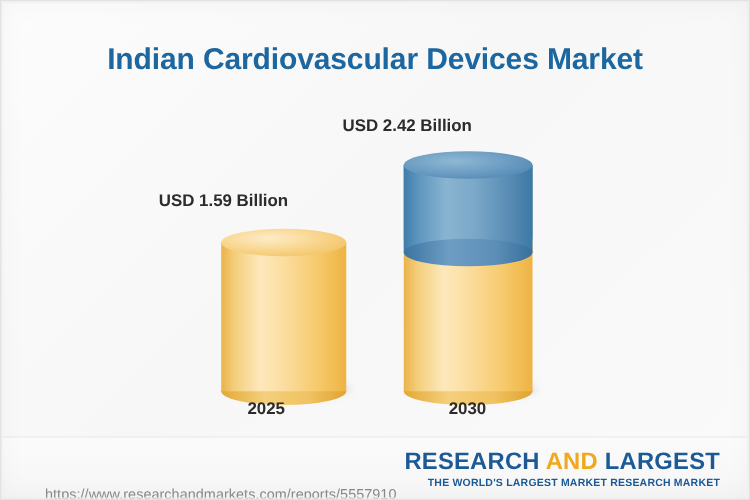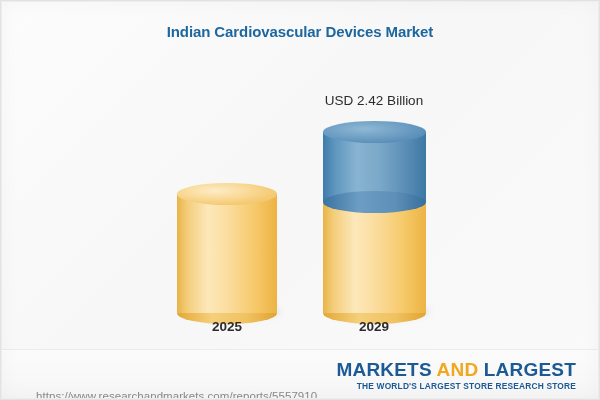--- a/index.html
+++ b/index.html
@@ -31,26 +31,26 @@
 
   
   .header {
     position: absolute;
     left: 0;
     top: 20px;
     width: 100%;
     text-align: center;
   }
   .title {
-    font-size: 15px;
+    font-size: 24px;
     font-weight: bold;
     color: #1c679f;
     letter-spacing: -0.1px;
     line-height: 22px;
-    margin: 0;
+    margin: 16px;
   }
   .subtitle {
     font-size: 13.5px;
     color: #3a3a3a;
     line-height: 20px;
     margin: 8px 0 0 0;
   }
 
   
   .plot {
@@ -131,23 +131,23 @@
     left: 4%;
     width: 100%;
     border-radius: 50% / 50%;
     background: rgba(140, 140, 140, 0.20);
     filter: blur(3px);
   }
 
   .value-label {
     position: absolute;
     width: 200px;
-    text-align: center;
+    text-align: left;
     font-size: 13.5px;
-    font-weight: normal;
+    font-weight: bold;
     color: #2c2c2c;
     white-space: nowrap;
   }
   .axis-label {
     position: absolute;
     width: 200px;
     text-align: center;
     font-size: 13.5px;
     font-weight: bold;
     color: #2c2c2c;
@@ -203,34 +203,35 @@
 <body>
 
 <div class="card">
 
   <div class="header">
     <div class="title">Indian Cardiovascular Devices Market</div>
   </div>
 
   <div class="plot">
 
+    <div class="value-label" style="left:126px; top:152px;">USD 1.59 Billion</div>
 
     <div class="bar-group" style="left:176px; bottom:36px; width:100px; height:130px;">
       <div class="cyl-shadow" style="bottom:-6px; height:15px;"></div>
       <div class="cylinder" style="width:100px; height:130px;">
 
         <div class="cyl-seg" style="top:0; bottom:0;">
           <div class="cyl-cap cap-yellow-bottom" style="bottom:-11px; height:22px;"></div>
           <div class="cyl-body fill-yellow" style="top:11px; bottom:0;"></div>
           <div class="cyl-cap cap-yellow-top" style="top:0; height:22px;"></div>
         </div>
       </div>
     </div>
 
-    <div class="axis-label" style="left:126px; top:318px;">2025</div>
+    <div class="axis-label" style="left:112px; top:318px;">2025</div>
 
     <div class="value-label" style="left:273px; top:92px;">USD 2.42 Billion</div>
 
     <div class="bar-group" style="left:322px; bottom:36px; width:103px; height:192px;">
       <div class="cyl-shadow" style="bottom:-6px; height:15px;"></div>
       <div class="cylinder" style="width:103px; height:192px;">
 
         <div class="cyl-seg" style="top:70px; bottom:0;">
           <div class="cyl-cap cap-yellow-bottom" style="bottom:-11px; height:22px;"></div>
           <div class="cyl-body fill-yellow" style="top:0; bottom:0;"></div>
@@ -239,24 +240,24 @@
 
         <div class="cyl-seg" style="top:0; height:81px;">
           <div class="cyl-body fill-blue" style="top:11px; bottom:0;"></div>
           <div class="cyl-cap cap-blue-bottom" style="bottom:-11px; height:22px;"></div>
           <div class="cyl-body fill-blue" style="top:11px; bottom:11px;"></div>
           <div class="cyl-cap cap-blue-top" style="top:0; height:22px;"></div>
         </div>
       </div>
     </div>
 
-    <div class="axis-label" style="left:273px; top:318px;">2029</div>
+    <div class="axis-label" style="left:273px; top:318px;">2030</div>
   </div>
 
   <div class="footer">
     <div class="footer-url">https://www.researchandmarkets.com/reports/5557910</div>
     <div class="logo">
-      <div class="logo-main"><span>MARKETS</span> <span class="logo-and">AND</span> <span>LARGEST</span></div>
-      <div class="logo-tag">THE WORLD'S LARGEST STORE RESEARCH STORE</div>
+      <div class="logo-main"><span>RESEARCH</span> <span class="logo-and">AND</span> <span>LARGEST</span></div>
+      <div class="logo-tag">THE WORLD'S LARGEST MARKET RESEARCH MARKET</div>
     </div>
   </div>
 
 </div>
 
 </body></html>

